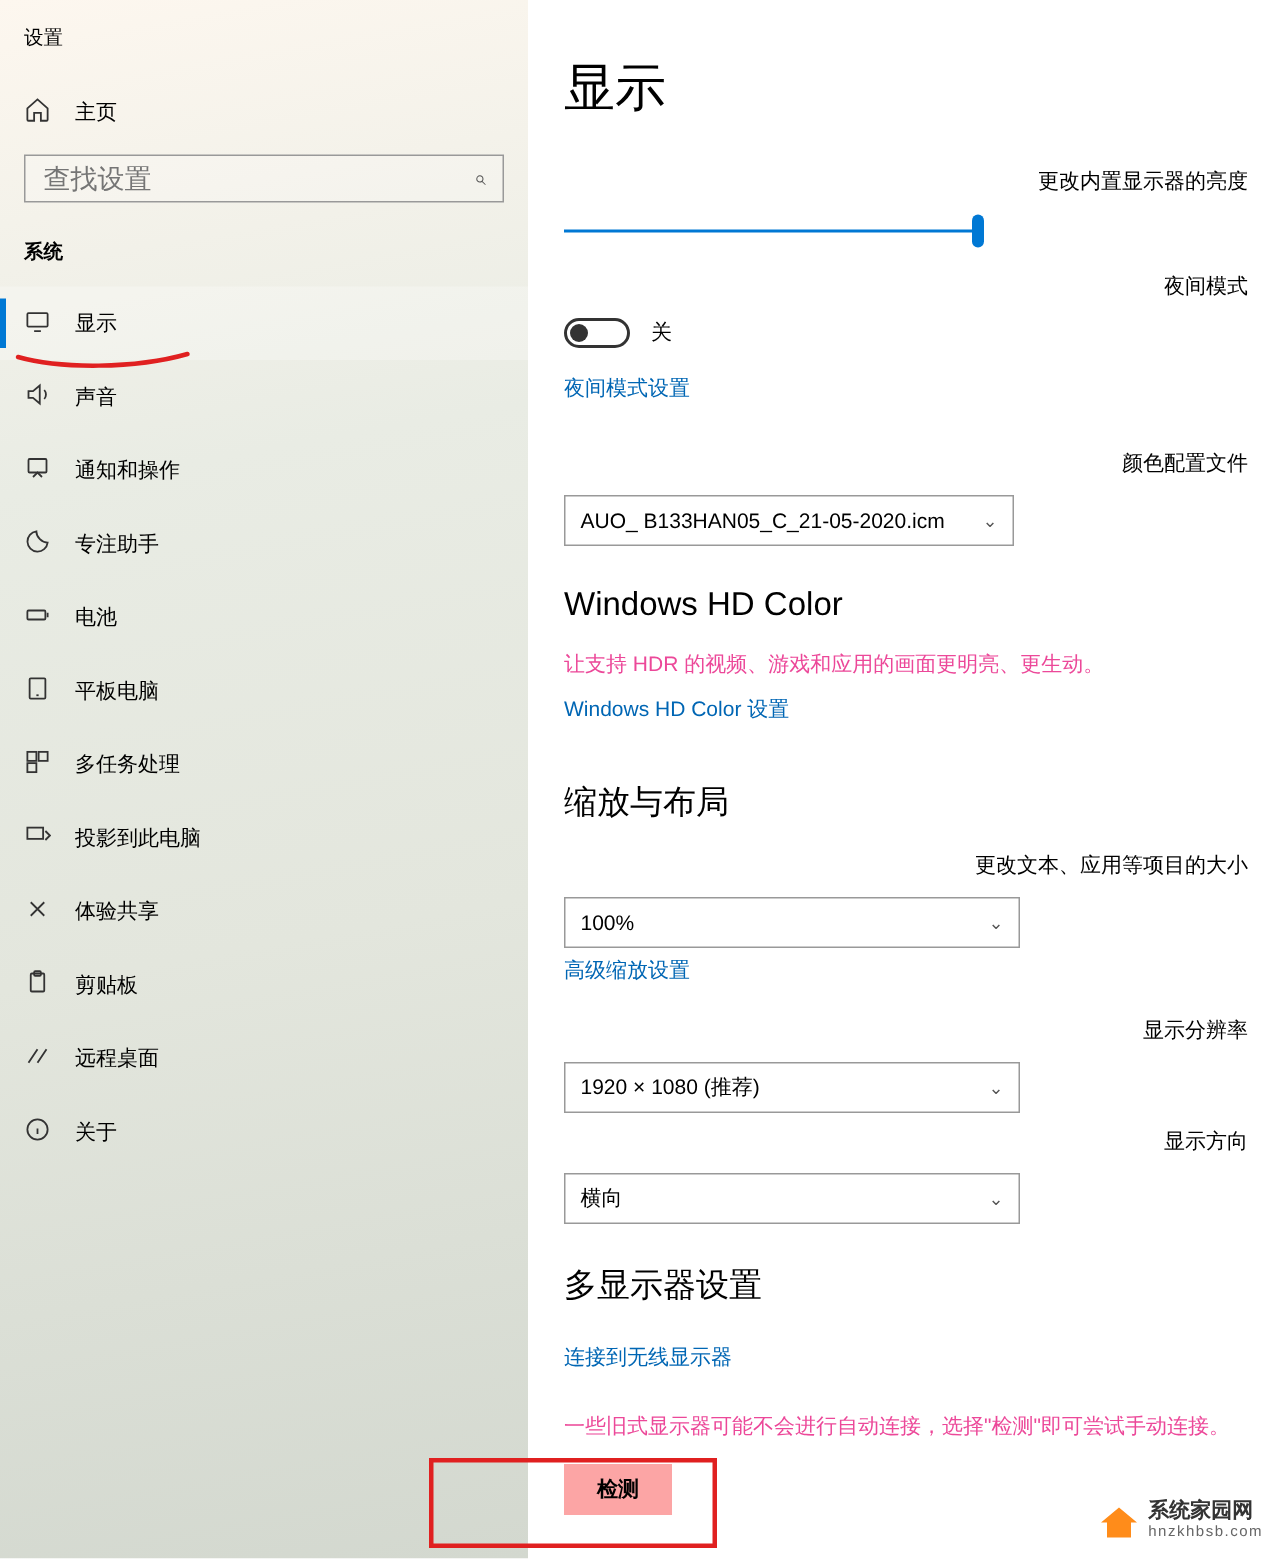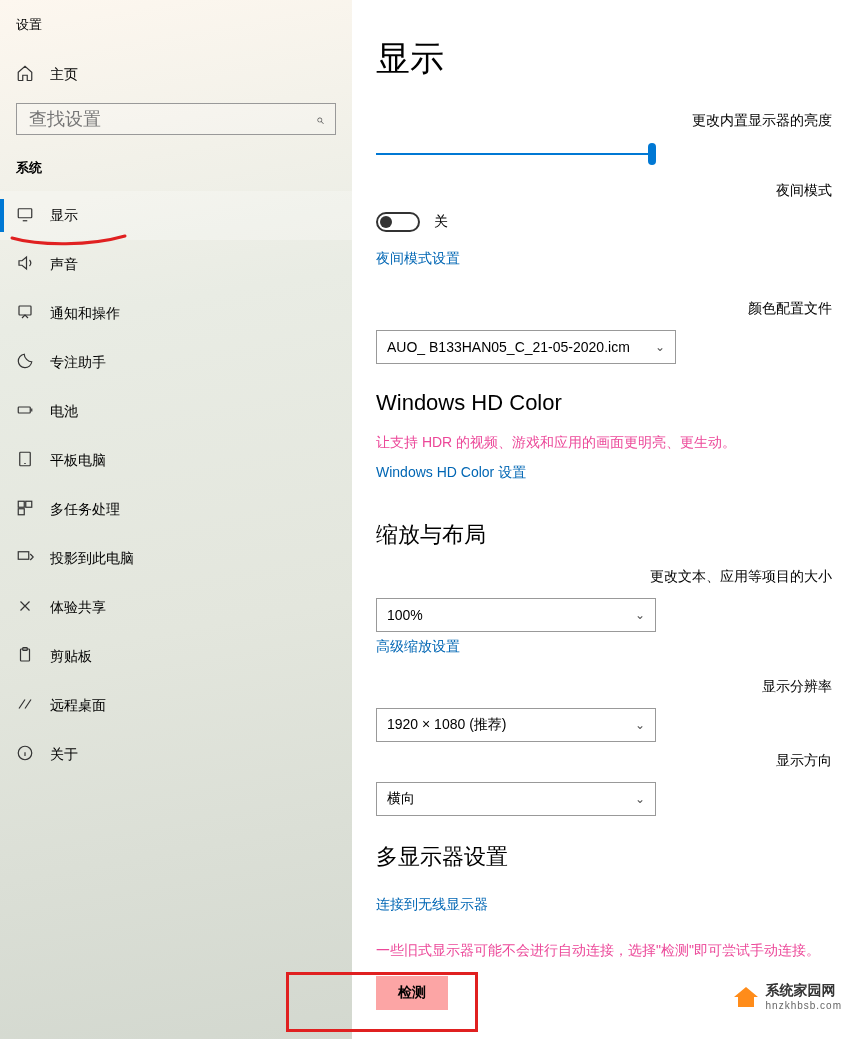--- a/index.html
+++ b/index.html
@@ -77,33 +77,33 @@
 }
 .toggle-knob {
   position: absolute; left: 2px; top: 2px; width: 12px; height: 12px;
   border-radius: 50%; background: #333;
 }
 .select {
   width: 300px; height: 34px; border: 1px solid #999;
   display: flex; align-items: center; justify-content: space-between;
   padding: 0 10px; cursor: pointer; font-size: 14px; background: #fff;
 }
-.select.narrow { width: 280px; }
+.select.narrow { width: 304px; }
 .chev { font-size: 12px; color: #555; }
 .btn {
   display: inline-block; padding: 8px 22px; background: #fca5a5;
   border: none; cursor: pointer; font-size: 14px; margin-top: 10px; font-weight: bold;
 }
 .redbox {
   position: absolute; left: 286px; top: 972px; width: 192px; height: 60px;
   border: 3px solid #e02020; pointer-events: none;
 }
 .watermark {
-  position: absolute; right: 10px; bottom: 28px;
-  display: flex; align-items: center; gap: 6px;
+  position: absolute; right: 10px; bottom: 12px;
+  display: flex; align-items: flex-end; gap: 6px;
   font-size: 14px; font-weight: 600; color: #333;
 }
 .watermark .hut {
   width: 28px; height: 24px; position: relative;
 }
 .watermark .hut svg { display: block; }
 .watermark .sub { font-size: 10px; font-weight: 400; color: #666; display: block; letter-spacing: 1px; }
 </style>
 </head>
 <body>

